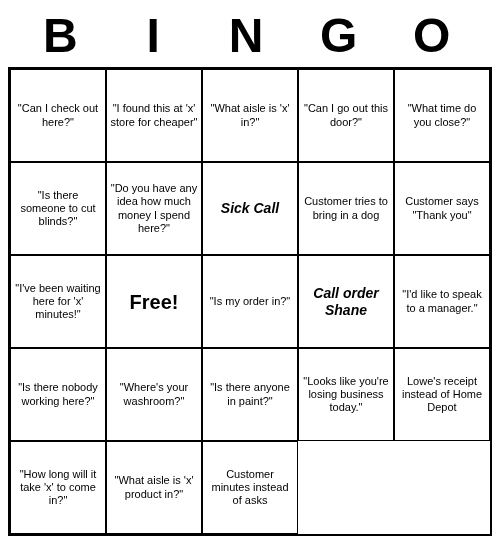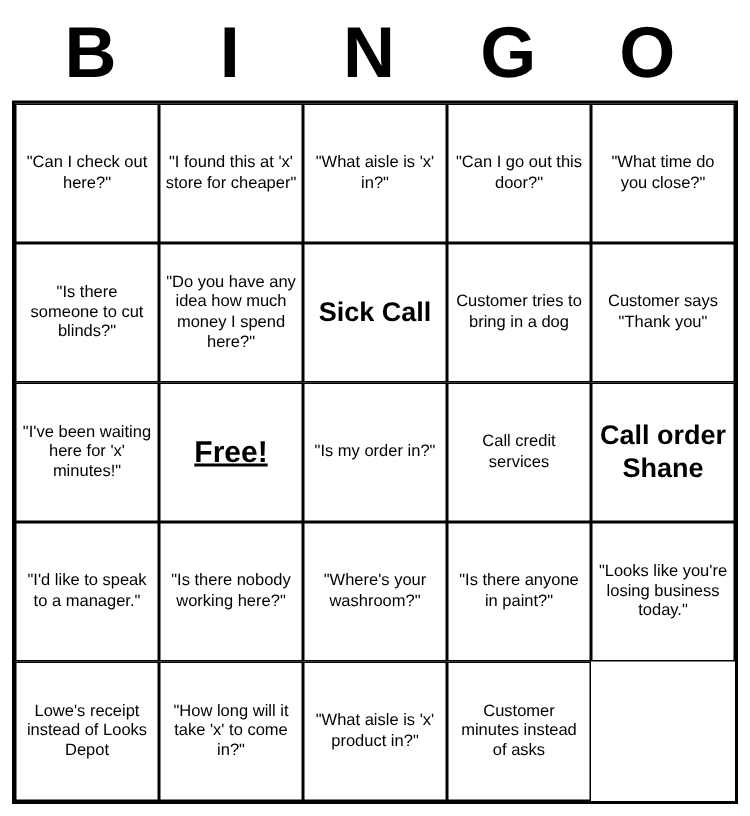--- a/index.html
+++ b/index.html
@@ -43,25 +43,25 @@
       justify-content: center;
       text-align: center;
       padding: 4px 3px;
       font-size: 11px;
       line-height: 1.2;
       min-height: 88px;
     }
     .bingo-cell.free {
       font-size: 20px;
       font-weight: bold;
-      text-decoration: underline;
     }
     .bingo-cell.large-text {
-      font-size: 18px;
+      font-size: 14px;
       font-weight: bold;
+      font-style: italic;
     }
   </style>
 </head>
 <body>
 
 <div id="bingo-title">
   <span>B</span>
   <span>I</span>
   <span>N</span>
   <span>G</span>
@@ -75,24 +75,23 @@
     <div class="bingo-cell">"Can I go out this door?"</div>
     <div class="bingo-cell">"What time do you close?"</div>
     <div class="bingo-cell">"Is there someone to cut blinds?"</div>
     <div class="bingo-cell">"Do you have any idea how much money I spend here?"</div>
     <div class="bingo-cell large-text">Sick Call</div>
     <div class="bingo-cell">Customer tries to bring in a dog</div>
     <div class="bingo-cell">Customer says "Thank you"</div>
     <div class="bingo-cell">"I've been waiting here for 'x' minutes!"</div>
     <div class="bingo-cell free">Free!</div>
     <div class="bingo-cell">"Is my order in?"</div>
-    <div class="bingo-cell">Call credit services</div>
     <div class="bingo-cell large-text">Call order Shane</div>
     <div class="bingo-cell">"I'd like to speak to a manager."</div>
     <div class="bingo-cell">"Is there nobody working here?"</div>
     <div class="bingo-cell">"Where's your washroom?"</div>
     <div class="bingo-cell">"Is there anyone in paint?"</div>
     <div class="bingo-cell">"Looks like you're losing business today."</div>
-    <div class="bingo-cell">Lowe's receipt instead of Looks Depot</div>
+    <div class="bingo-cell">Lowe's receipt instead of Home Depot</div>
     <div class="bingo-cell">"How long will it take 'x' to come in?"</div>
     <div class="bingo-cell">"What aisle is 'x' product in?"</div>
     <div class="bingo-cell">Customer minutes instead of asks</div>
   </div>
 
 </body></html>

